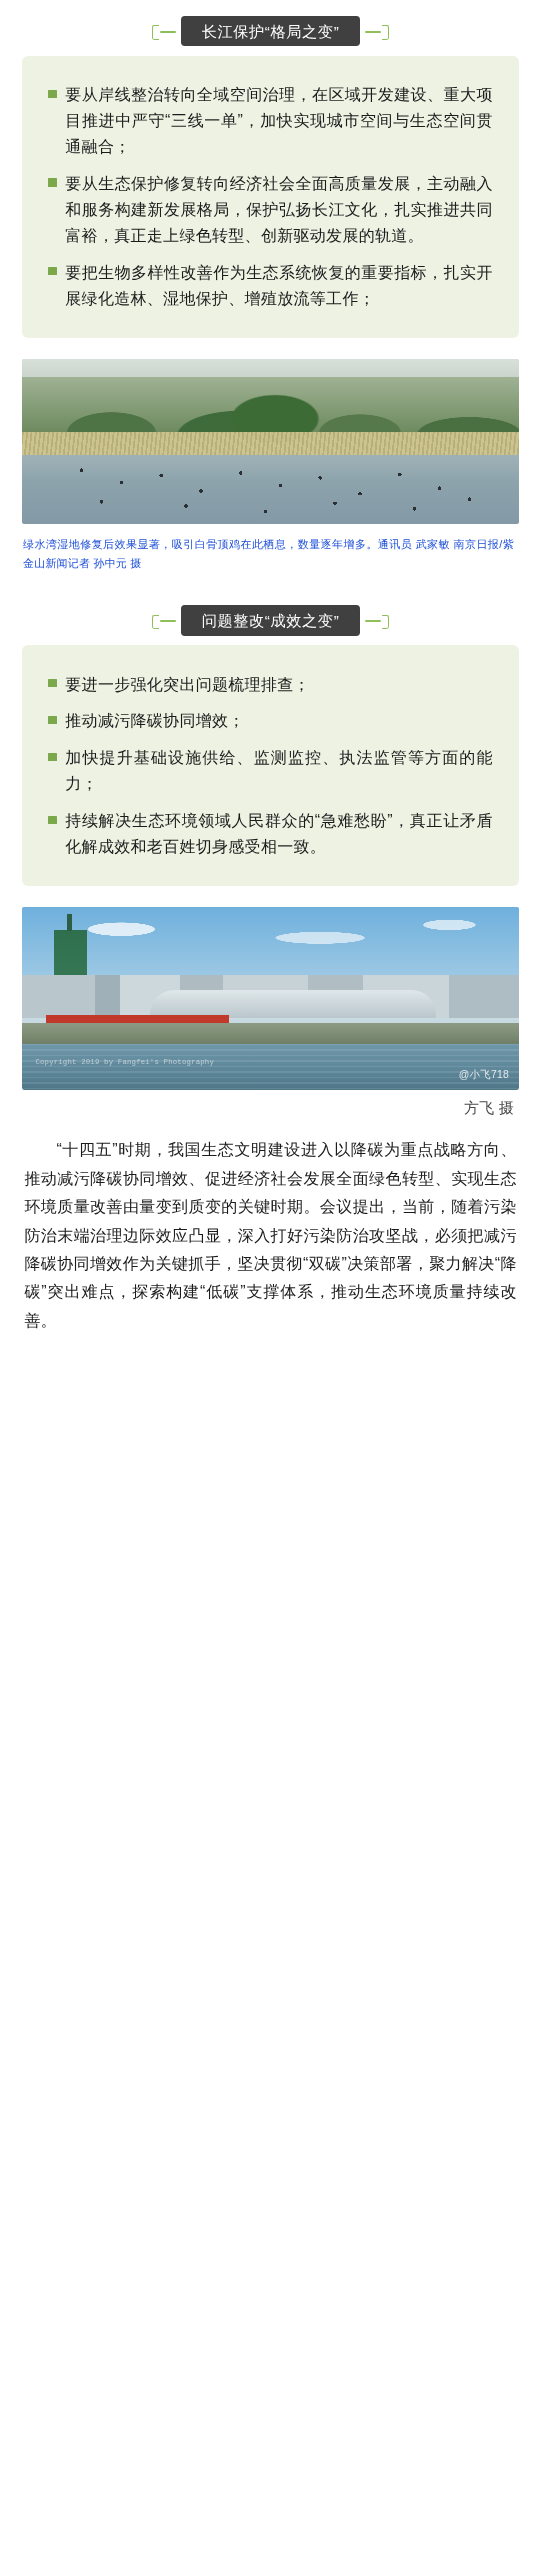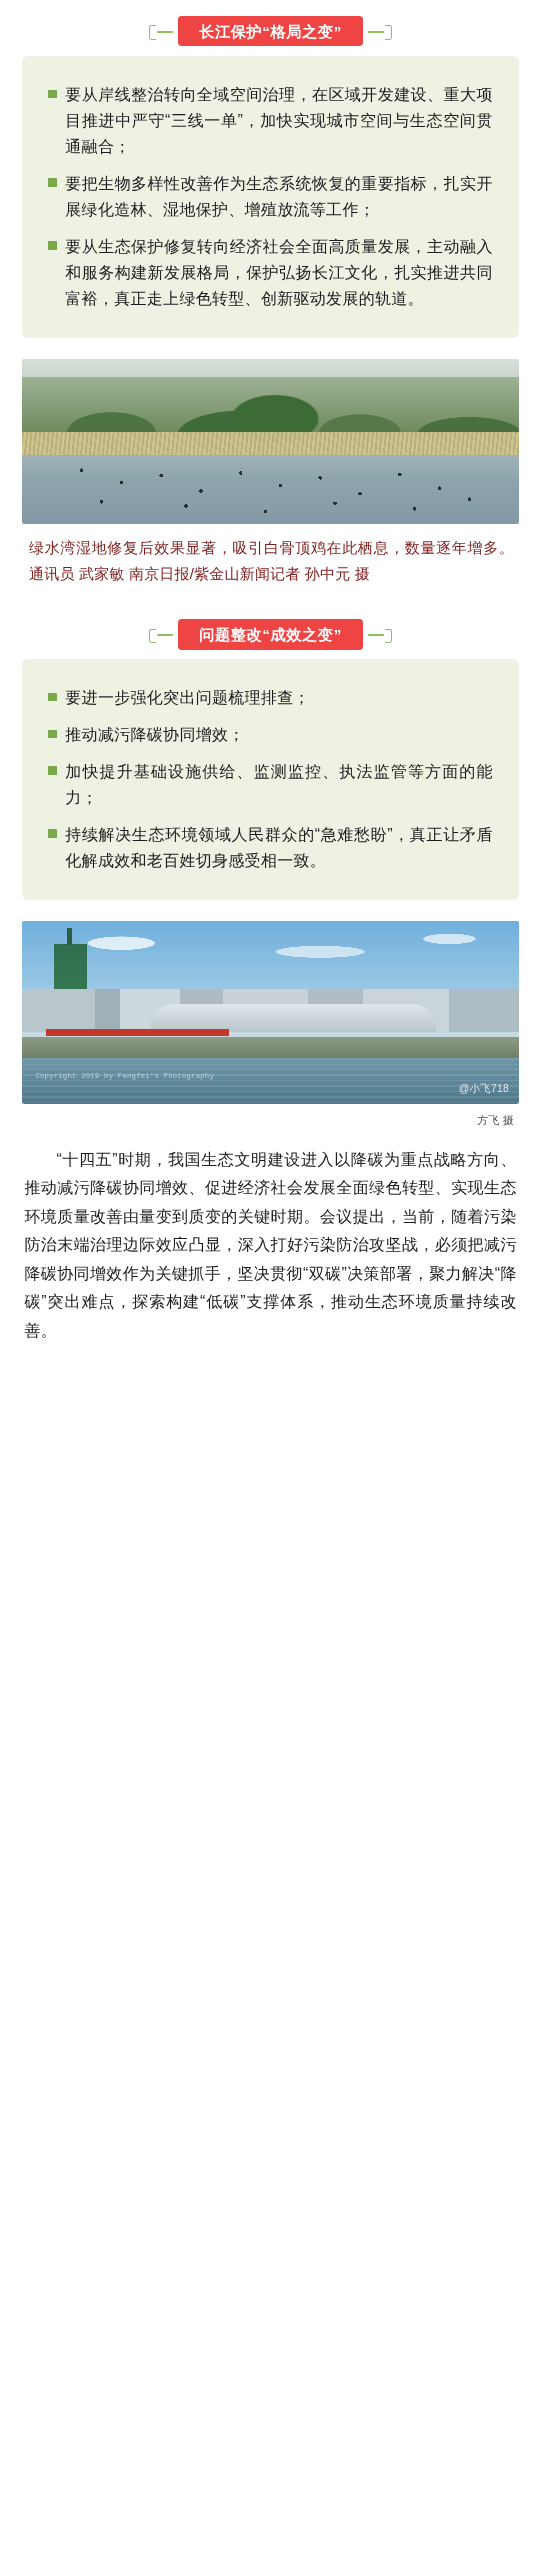--- a/index.html
+++ b/index.html
@@ -23,24 +23,24 @@
 
   
   .heading-wrap {
     display: flex;
     justify-content: center;
     align-items: center;
     margin: 11px 0 16px 0;
   }
   .heading-pill {
     position: relative;
-    background: #ef4444;
+    background: #404040;
     color: #ffffff;
     font-size: 15.2px;
-    font-weight: bold;
+    font-weight: normal;
     letter-spacing: 0.6px;
     padding: 6.7px 21px 7.3px 21px;
     border-radius: 3.7px;
     line-height: 1.1;
     text-align: center;
     white-space: nowrap;
   }
   .heading-pill::before,
   .heading-pill::after {
     content: "";
@@ -178,31 +178,31 @@
       radial-gradient(circle 1.8px at 84% 48%, #2a2f33 0 100%, transparent 100%),
       radial-gradient(circle 1.8px at 16% 68%, #2a2f33 0 100%, transparent 100%),
       radial-gradient(circle 1.8px at 33% 74%, #2a2f33 0 100%, transparent 100%),
       radial-gradient(circle 1.8px at 49% 82%, #2a2f33 0 100%, transparent 100%),
       radial-gradient(circle 1.8px at 63% 70%, #2a2f33 0 100%, transparent 100%),
       radial-gradient(circle 1.8px at 79% 78%, #2a2f33 0 100%, transparent 100%),
       radial-gradient(circle 1.8px at 90% 64%, #2a2f33 0 100%, transparent 100%);
   }
 
   .caption {
-    margin: 11px 27px 0 29px;
-    font-size: 15px;
+    margin: 11px 27px 0 23px;
+    font-size: 11px;
     line-height: 1.72;
-    color: #7f1d1d;
+    color: #1d4ed8;
     text-align: justify;
     text-justify: inter-ideograph;
     letter-spacing: 0.2px;
   }
   .caption-right {
     margin: 8.5px 27px 0 27px;
-    font-size: 11px;
+    font-size: 15px;
     color: #4a4a4a;
     text-align: right;
     letter-spacing: 0.2px;
   }
 
   
   .photo-2 {
     height: 183px;
     position: relative;
     background: linear-gradient(to bottom, #7fb6dd 0%, #a9cfe6 38%, #cfe0e7 52%, #a9c3cf 100%);
@@ -290,25 +290,25 @@
   </div>
 
   <div class="card">
     <ul class="bullet-list">
       <li class="bullet-item">
         <span class="bullet-marker"></span>
         <span class="bullet-text">要从岸线整治转向全域空间治理，在区域开发建设、重大项目推进中严守“三线一单”，加快实现城市空间与生态空间贯通融合；</span>
       </li>
       <li class="bullet-item">
         <span class="bullet-marker"></span>
+        <span class="bullet-text">要从生态保护修复转向经济社会全面高质量发展，主动融入和服务构建新发展格局，保护弘扬长江文化，扎实推进共同富裕，真正走上绿色转型、创新驱动发展的轨道。</span>
+      </li>
+      <li class="bullet-item">
+        <span class="bullet-marker"></span>
         <span class="bullet-text">要把生物多样性改善作为生态系统恢复的重要指标，扎实开展绿化造林、湿地保护、增殖放流等工作；</span>
-      </li>
-      <li class="bullet-item">
-        <span class="bullet-marker"></span>
-        <span class="bullet-text">要从生态保护修复转向经济社会全面高质量发展，主动融入和服务构建新发展格局，保护弘扬长江文化，扎实推进共同富裕，真正走上绿色转型、创新驱动发展的轨道。</span>
       </li>
     </ul>
   </div>
 
   <div class="photo photo-1">
     <div class="sky-haze"></div>
     <div class="treeline"></div>
     <div class="bigtree"></div>
     <div class="reeds"></div>
     <div class="water"></div>

